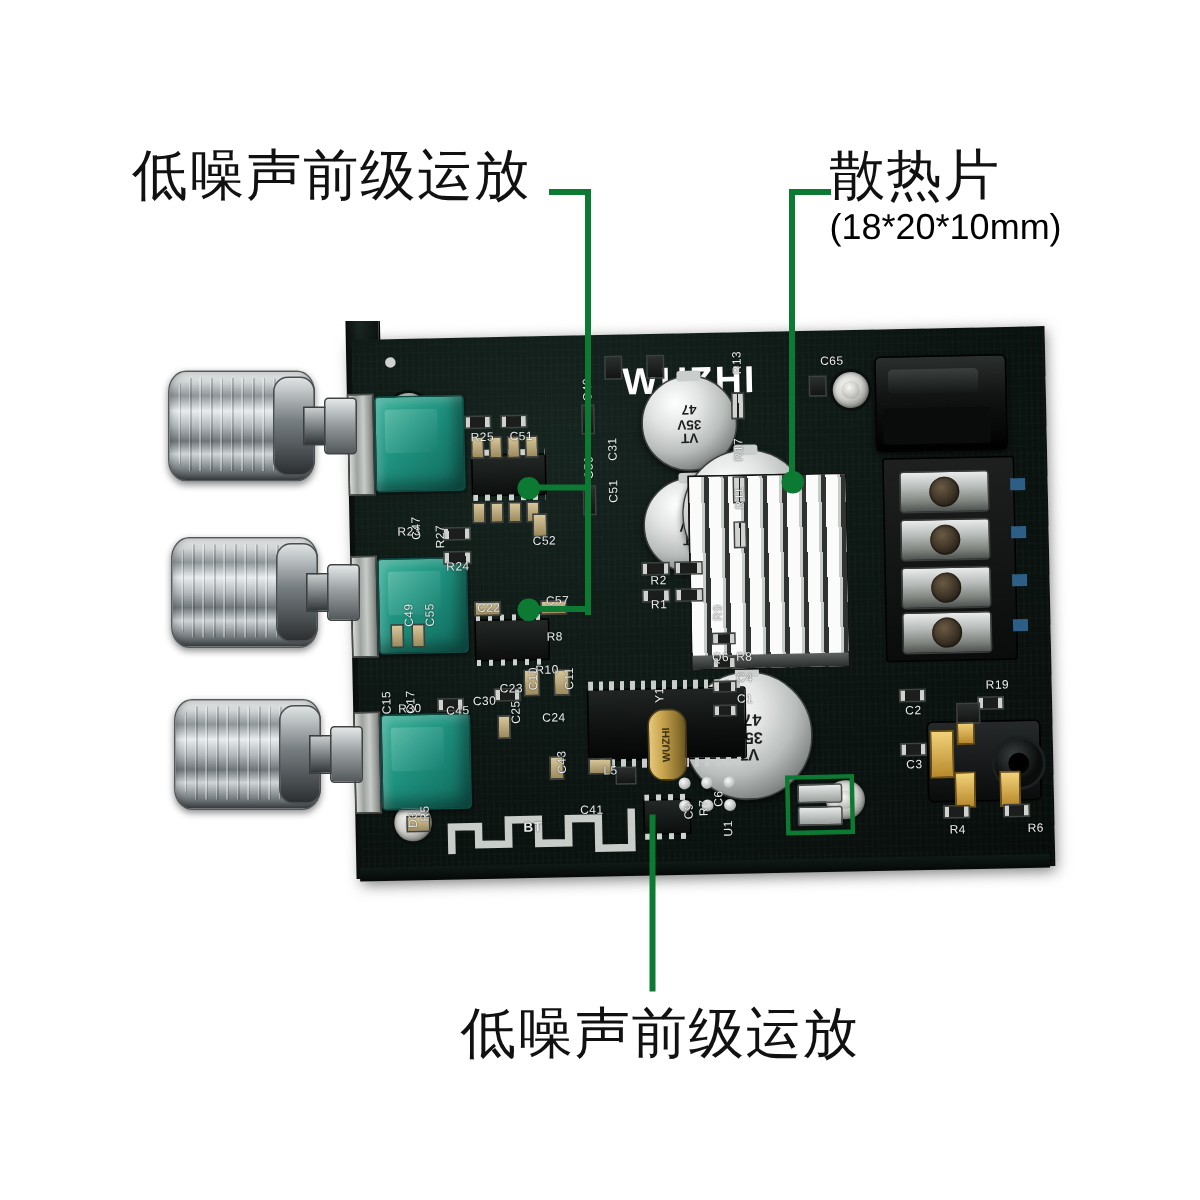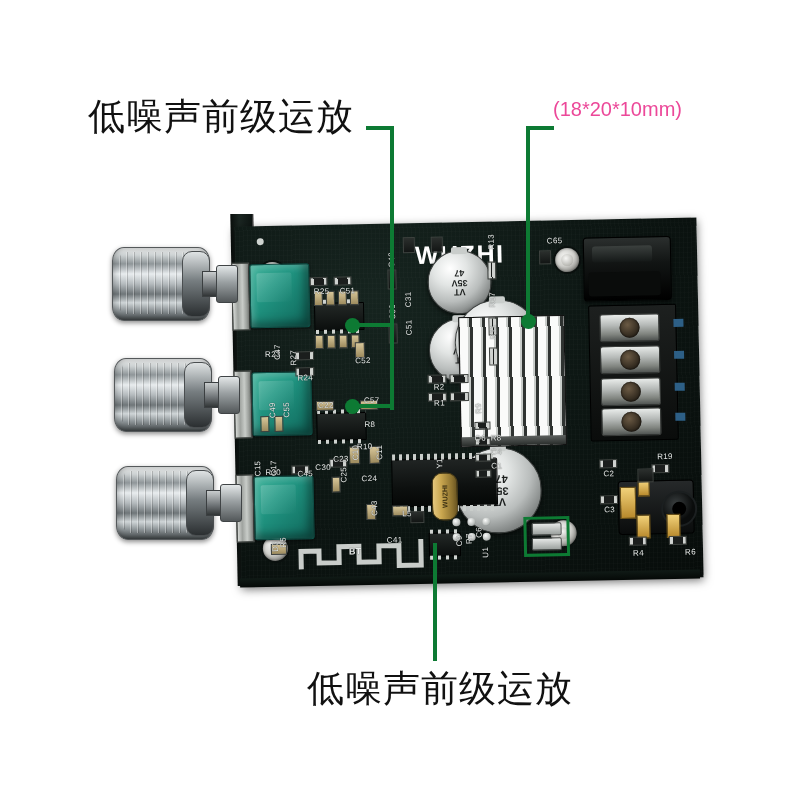--- a/index.html
+++ b/index.html
@@ -5,21 +5,21 @@
 <style>
   html,body{margin:0;padding:0;background:#ffffff;}
   body{width:800px;height:800px;overflow:hidden;position:relative;
        font-family:"Liberation Sans","DejaVu Sans",sans-serif;}
 
   #stage{position:absolute;left:0;top:0;width:800px;height:800px;background:#fff;}
 
   
   .anno{position:absolute;white-space:nowrap;line-height:1.12;}
   .anno .cn{font-size:37px;color:#111;font-weight:400;letter-spacing:1px;}
-  .anno .sub{font-size:20px;color:#ec4899;letter-spacing:0px;display:block;margin-top:2px;}
+  .anno .sub{font-size:24px;color:#000000;letter-spacing:0px;display:block;margin-top:2px;}
 
   #anno-preamp{left:88px;top:96px;}
   #anno-heatsink{left:553px;top:96px;}
   #anno-antenna{left:307px;top:668px;}
 
   
   .lead{position:absolute;background:#0d7a33;}
   .lead.v{width:4px;}
   .lead.h{height:4px;}
   .dot{position:absolute;width:15px;height:15px;border-radius:50%;background:#0d7a33;}
@@ -488,20 +488,21 @@
   <div class="lead v" style="left:526px;top:126px;height:196px;"></div>
   <div class="dot" style="left:521px;top:314px;"></div>
 
   <div class="lead v" style="left:433px;top:543px;height:118px;"></div>
 
   <div class="anno" id="anno-preamp">
     <span class="cn">低噪声前级运放</span>
   </div>
 
   <div class="anno" id="anno-heatsink">
+    <span class="cn">散热片</span>
     <span class="sub">(18*20*10mm)</span>
   </div>
 
   <div class="anno" id="anno-antenna">
     <span class="cn">低噪声前级运放</span>
   </div>
 
 </div>
 
 </body></html>

